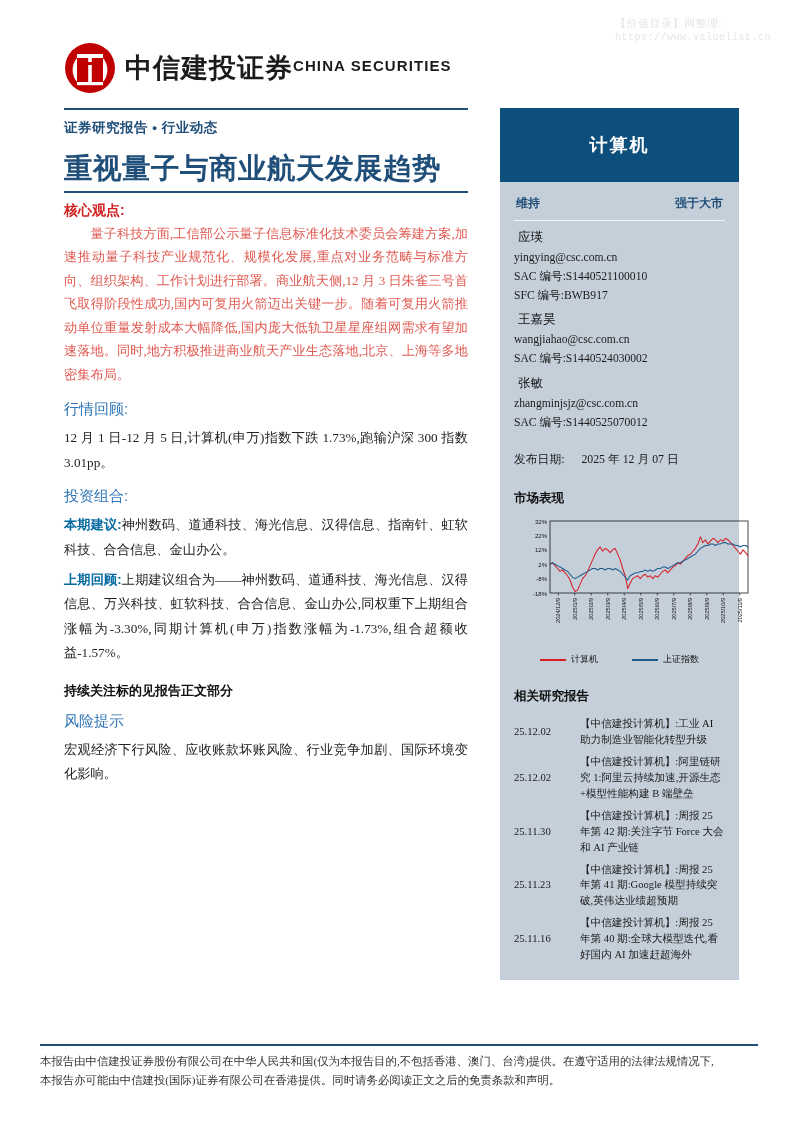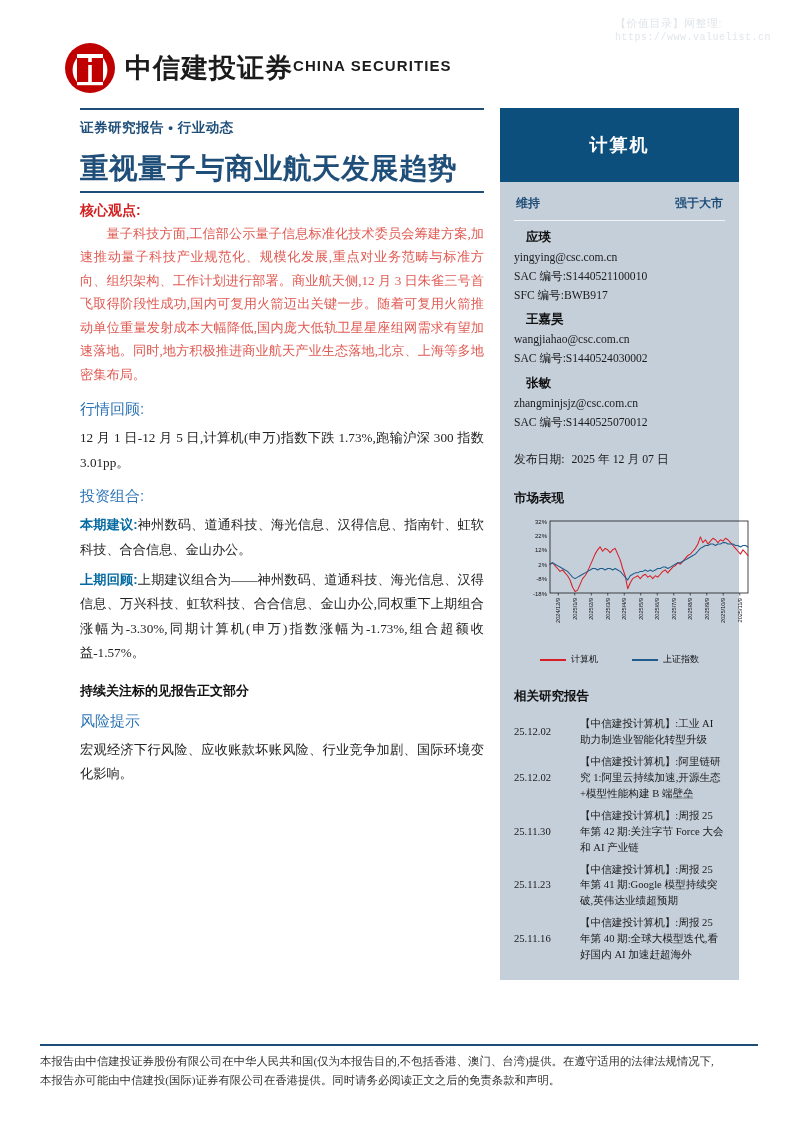--- a/index.html
+++ b/index.html
@@ -26,21 +26,21 @@
   .logo-cn{
     font-family:"Liberation Sans",sans-serif;font-weight:bold;font-size:27px;
     letter-spacing:1px;color:#1b1b1b;line-height:1.05;
   }
   .logo-en{
     font-family:"Liberation Sans",sans-serif;font-weight:bold;font-size:15px;
     letter-spacing:1.1px;color:#1b1b1b;margin-top:3px;
   }
 
   
-  .left{position:absolute;left:64px;top:108px;width:404px;margin-left:16px;}
+  .left{position:absolute;left:64px;top:108px;width:404px;}
   .hr-dark{border-top:2px solid #1f4e79;margin:0 0 9px 0;}
   .kicker{
     font-family:"Liberation Sans",sans-serif;font-weight:bold;font-size:13.5px;
     color:#1f4e79;letter-spacing:.5px;
   }
   .title{
     font-family:"Liberation Sans",sans-serif;font-weight:bold;
     font-size:28.5px;line-height:1.22;color:#1f4e79;
     margin:14px 0 0 0;letter-spacing:.5px;
   }
@@ -79,26 +79,26 @@
   .panel{background:#c5cfda;padding:10px 14px 14px 14px;}
   .rating-row{
     display:flex;justify-content:space-between;align-items:baseline;
     padding:3px 2px 8px 2px;
   }
   .rating-row span{
     font-family:"Liberation Sans",sans-serif;font-weight:bold;font-size:12px;color:#1f4e79;
   }
   .rule-w{border-top:1px solid #f2f5f8;margin:0 0 8px 0;}
   .an-name{
-    font-family:"Liberation Sans",sans-serif;font-weight:bold;font-size:12.5px;
-    color:#111;margin:6px 0 3px 12px;
+    font-family:"Liberation Sans",sans-serif;font-weight:normal;font-size:12.5px;
+    color:#111;margin:6px 0 3px 4px;
   }
   .an-line{font-size:11.6px;line-height:1.62;color:#1a1a1a;}
   .pub-row{font-size:11.8px;color:#1a1a1a;margin-top:20px;}
-  .pub-row .pv{margin-left:4px;}
+  .pub-row .pv{margin-left:14px;}
 
   .sec-hd{
     font-family:"Liberation Sans",sans-serif;font-weight:bold;font-size:12.5px;
     color:#111;margin:22px 0 8px 0;
   }
 
   
   .chart-box{background:#c5cfda;}
   .legend{display:flex;justify-content:center;gap:34px;margin-top:2px;}
   .lg{display:flex;align-items:center;gap:5px;}

